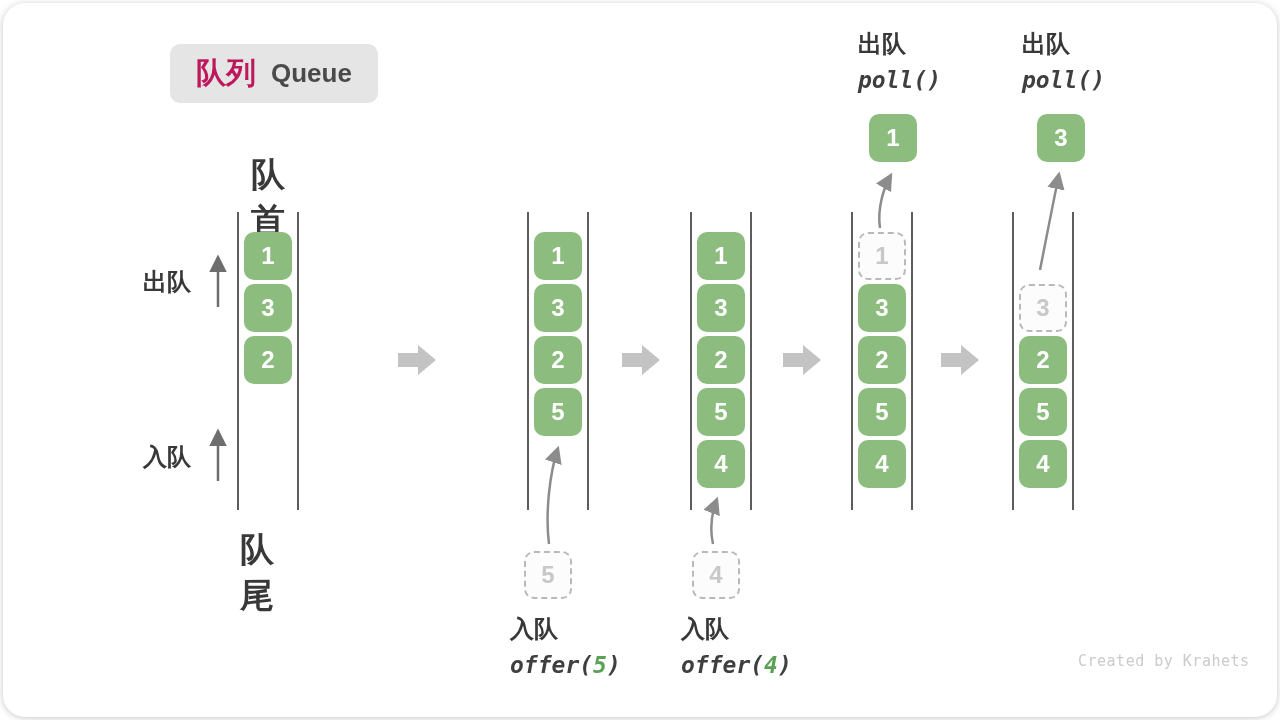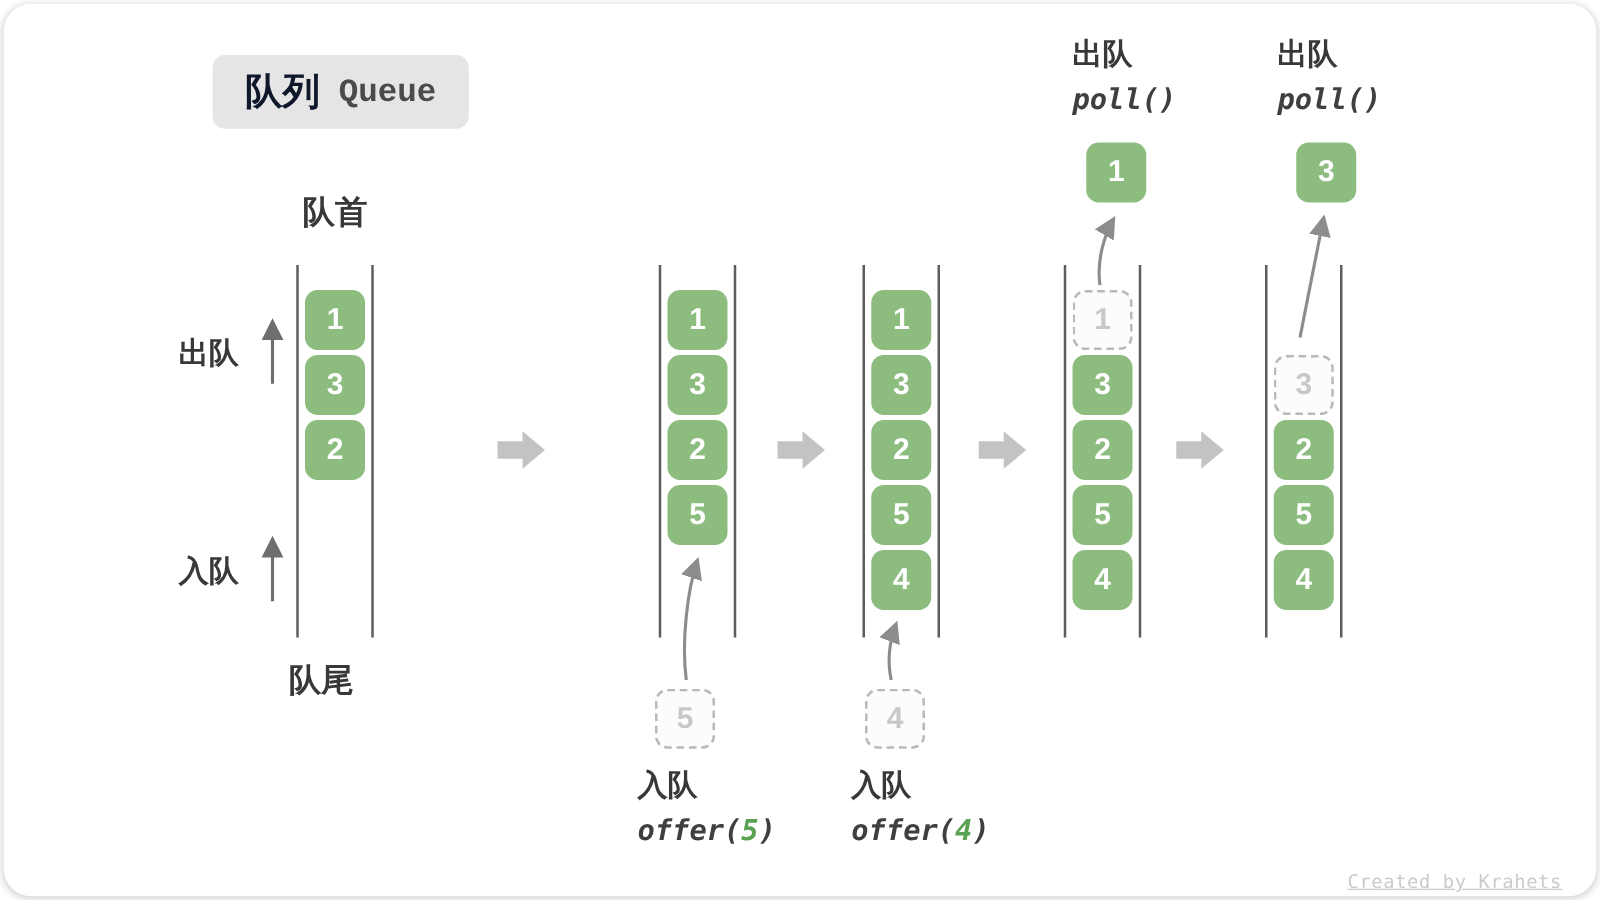--- a/index.html
+++ b/index.html
@@ -8,25 +8,25 @@
     font-family:"Liberation Sans","DejaVu Sans",sans-serif;overflow:hidden;
   }
   .frame{position:absolute;inset:3px;border-radius:22px;
     box-shadow:0 1px 7px rgba(0,0,0,0.22);pointer-events:none;}
   .abs{position:absolute;}
   
   .badge{
     left:170px;top:44px;height:59px;padding:0 26px;background:#e5e5e5;
     border-radius:10px;display:flex;align-items:center;gap:15px;
   }
-  .badge .zh{font-size:30px;font-weight:bold;color:#0f172a;}
-  .badge .en{font-family:Liberation Mono, monospace;
+  .badge .zh{font-size:30px;font-weight:bold;color:#be185d;}
+  .badge .en{font-family:Liberation Sans, sans-serif;
     font-size:26px;font-weight:600;color:#4a4a4a;}
   
-  .cn-label{font-size:26px;font-weight:bold;color:#383838;}
+  .cn-label{font-size:34px;font-weight:bold;color:#383838;}
   .side-label{font-size:24px;font-weight:bold;color:#383838;}
   .op-group{display:flex;flex-direction:column;gap:8px;}
   .op-zh{font-size:24px;font-weight:bold;color:#383838;line-height:28px;}
   .op-code{font-family:"DejaVu Sans Mono","Liberation Mono",monospace;
     font-size:23px;font-weight:600;color:#3f3f3f;line-height:28px;font-style:italic;}
   .op-code .arg{color:#5aa253;}
   
   .column{
     top:212px;width:62px;height:298px;box-sizing:border-box;
     border-left:2px solid #5d5d5d;border-right:2px solid #5d5d5d;
@@ -144,16 +144,16 @@
 
   <div class="abs op-group" style="left:510px;top:615px;">
     <span class="op-zh">入队</span>
     <span class="op-code"><span>offer(</span><span class="arg">5</span><span>)</span></span>
   </div>
   <div class="abs op-group" style="left:681px;top:615px;">
     <span class="op-zh">入队</span>
     <span class="op-code"><span>offer(</span><span class="arg">4</span><span>)</span></span>
   </div>
 
-  <div class="abs watermark" style="left:1078px;top:696px;text-decoration:underline;">Created by Krahets</div>
+  <div class="abs watermark" style="left:1078px;top:652px;">Created by Krahets</div>
 
   <div class="frame"></div>
 </div>
 
 </body></html>

